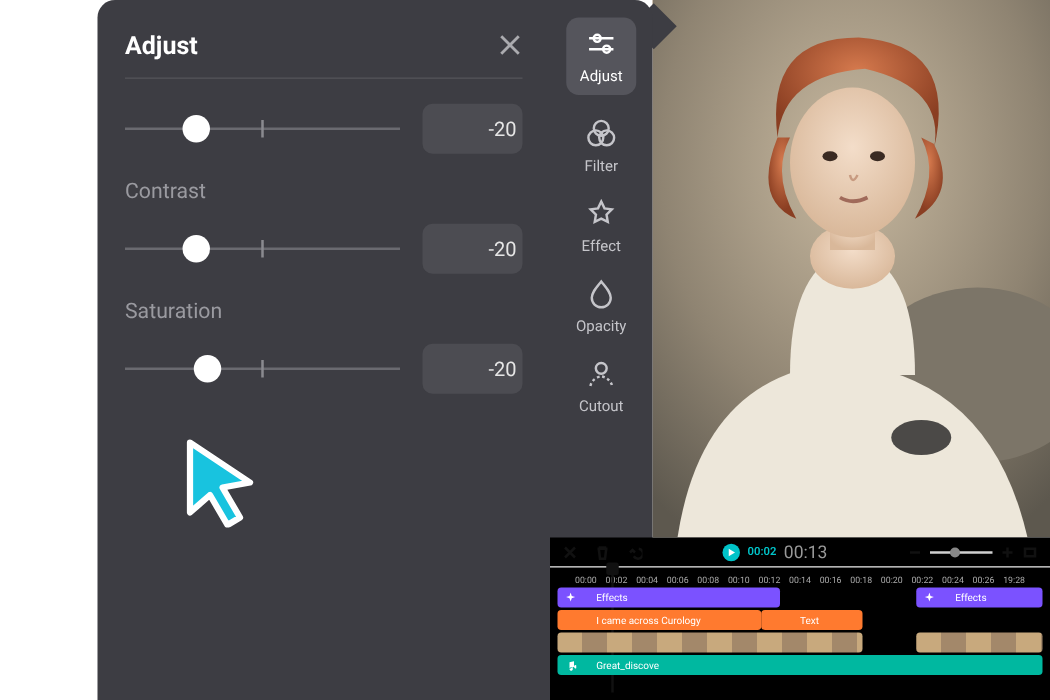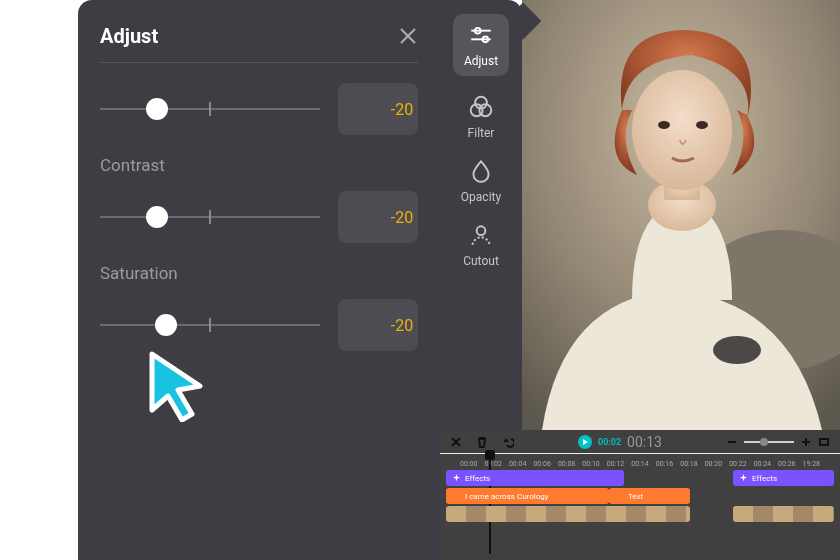--- a/index.html
+++ b/index.html
@@ -53,24 +53,24 @@
   .slider-tick {
     position:absolute; top:50%; transform:translate(-50%,-50%);
     width:2px; height:14px; background:#8a8a90;
   }
   .slider-thumb {
     position:absolute; top:50%; transform:translate(-50%,-50%);
     width:22px; height:22px; border-radius:50%;
     background:#fff;
   }
   .valbox {
-    width:80px; height:52px;
+    width:80px; height:40px;
     background:#4c4c52; border-radius:8px;
     display:flex; align-items:center; justify-content:center;
-    color:#eab308; font-size:16px;padding-left:48px;
+    color:#e5e5e5; font-size:16px;padding-left:48px;
   }
 
   
   .rail {
     position:absolute;
     left: 440px; top: 0;
     width: 82px; height: 440px;
     background:#3d3d43;
     display:flex; flex-direction:column; align-items:center;
     padding-top:14px; gap:18px;
@@ -99,21 +99,21 @@
     width: 26px; height: 26px;
     background:#3d3d43;
     transform: rotate(45deg);
   }
 
   
   .timeline {
     position:absolute;
     left: 440px; top: 430px;
     width: 400px; height:130px;
-    background:#404040;
+    background:#000000;
     font-size:8px;
     color:#444;
   }
   .tl-toolbar {
     height:24px; display:flex; align-items:center; gap:14px;
     padding:0 10px;
     border-bottom:1px solid #eee;
   }
   .tl-btn { width:12px; height:12px; }
   .tl-btn svg { width:100%; height:100%; stroke:#111; stroke-width:2; fill:none; }
@@ -130,21 +130,21 @@
   .tl-ruler-inner { position:relative; height:100%; }
   .tick-group { display:flex; justify-content:space-between; height:100%; align-items:flex-end; }
   .tick { font-size:7px; color:#aaa; }
   .playhead {
     position:absolute; top:0;
     width:2px; height:100px; background:#111;
   }
   .playhead::before { content:""; position:absolute; left:-4px; top:-4px; width:10px; height:10px; background:#111; border-radius:2px; }
 
   .track { height:16px; margin:2px 6px; position:relative; }
-  .clip { position:absolute; height:100%; border-radius:3px; display:flex; align-items:center; padding:0 6px; color:#fff; font-size:8px; gap:4px; overflow:hidden; }
+  .clip { position:absolute; height:100%; border-radius:3px; display:flex; align-items:center; padding:0 6px; color:#fff; font-size:8px; gap:16px; overflow:hidden; }
   .clip-purple { background:#7b52ff; }
   .clip-orange { background:#ff7a2f; }
   .clip-teal   { background:#00b8a0; }
   .thumb-strip { position:absolute; height:100%; border-radius:3px; background:repeating-linear-gradient(90deg,#c8a97d 0 20px,#a3886a 20px 40px); }
   .mini-icon { width:9px; height:9px; }
   .mini-icon svg { width:100%; height:100%; fill:#fff; }
 
   
   .cursor {
     position:absolute;
@@ -221,20 +221,28 @@
           <circle cx="12" cy="8" r="5.5"></circle>
           <circle cx="8" cy="15" r="5.5"></circle>
           <circle cx="16" cy="15" r="5.5"></circle>
         </svg>
     </span>
     <span class="rail-label">Filter</span>
   </div>
   <div class="rail-item">
     <span class="rail-icon">
       <svg viewBox="0 0 24 24">
+          <path d="M12 3l2.4 5 5.4.8-3.9 3.8.9 5.4L12 15.6 7.2 18l.9-5.4L4.2 8.8 9.6 8z"></path>
+        </svg>
+    </span>
+    <span class="rail-label">Effect</span>
+  </div>
+  <div class="rail-item">
+    <span class="rail-icon">
+      <svg viewBox="0 0 24 24">
           <path d="M12 3c4 5 7 8 7 12a7 7 0 0 1-14 0c0-4 3-7 7-12z"></path>
         </svg>
     </span>
     <span class="rail-label">Opacity</span>
   </div>
   <div class="rail-item">
     <span class="rail-icon">
       <svg viewBox="0 0 24 24">
           <circle cx="12" cy="8" r="4"></circle>
           <path d="M4 21c1-5 6-7 8-7s7 2 8 7" stroke-dasharray="2 2"></path>
@@ -382,13 +390,21 @@
           </svg></span>
       <span>Text</span>
     </div>
   </div>
 
   <div class="track">
     <div class="thumb-strip" style="left:0;width:63%"></div>
     <div class="thumb-strip" style="left:74%;width:26%"></div>
   </div>
 
+  <div class="track">
+    <div class="clip clip-teal" style="left:0;width:100%">
+      <span class="mini-icon"><svg viewBox="0 0 10 10">
+            <path d="M4 8a1.5 1.5 0 1 0 0-.01zM4 8V2l4-1v5a1.5 1.5 0 1 0 0-.01"></path>
+          </svg></span>
+      <span>Great_discove</span>
+    </div>
+  </div>
 </div>
 
 </body></html>

